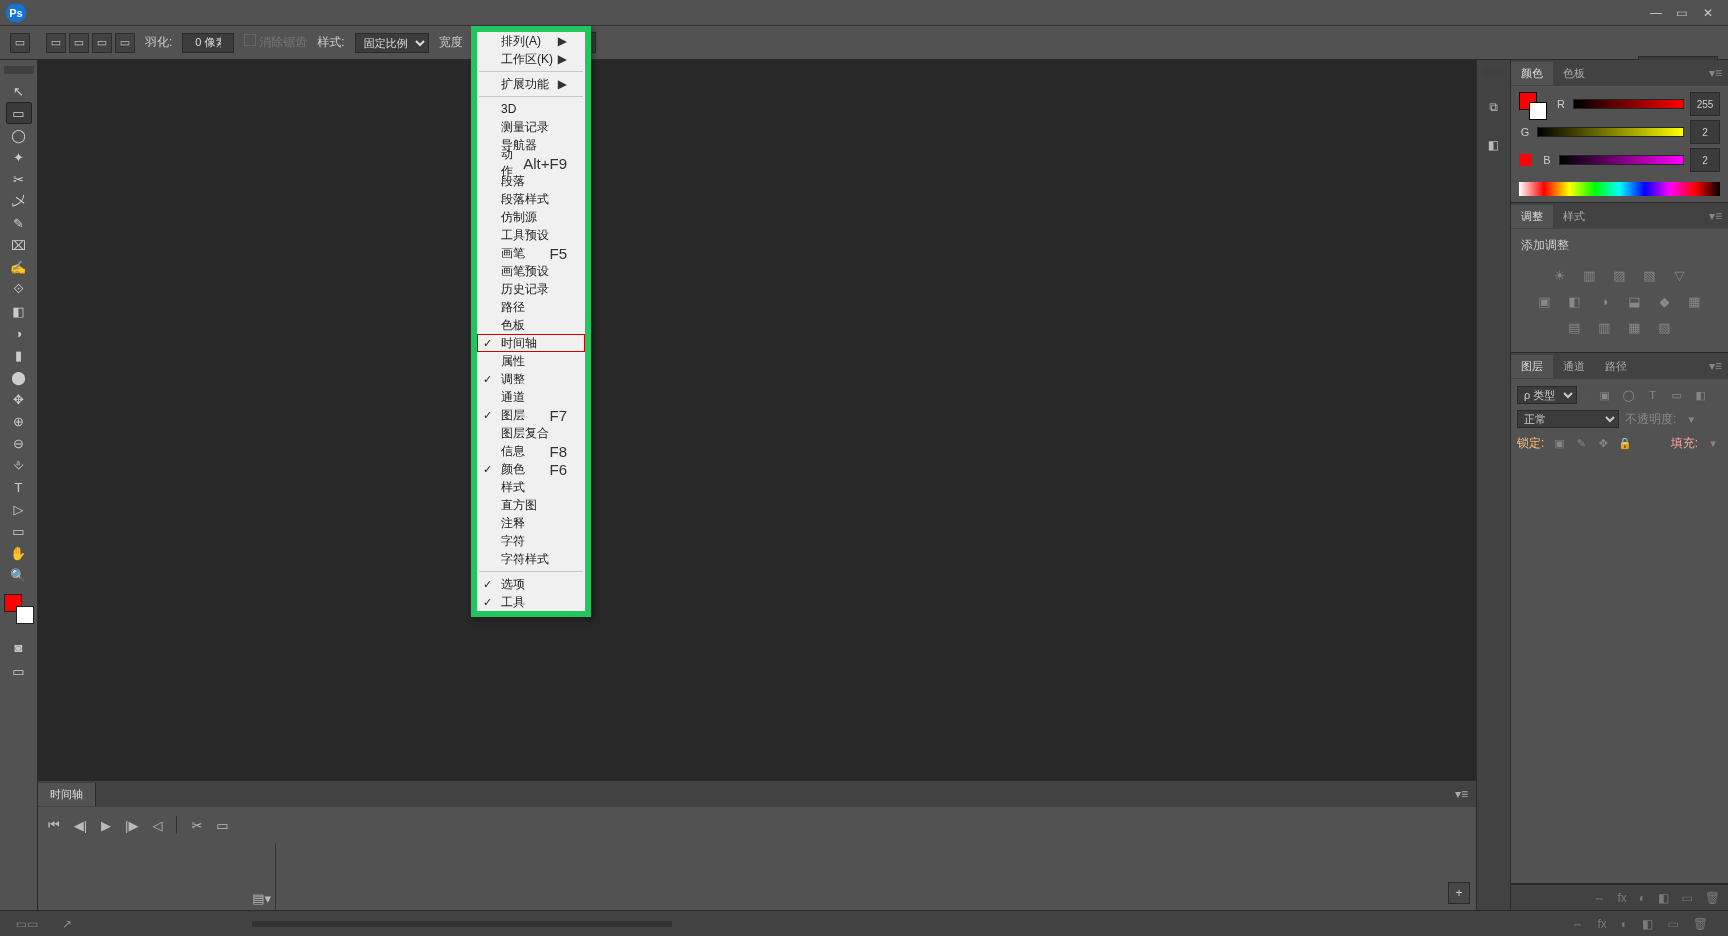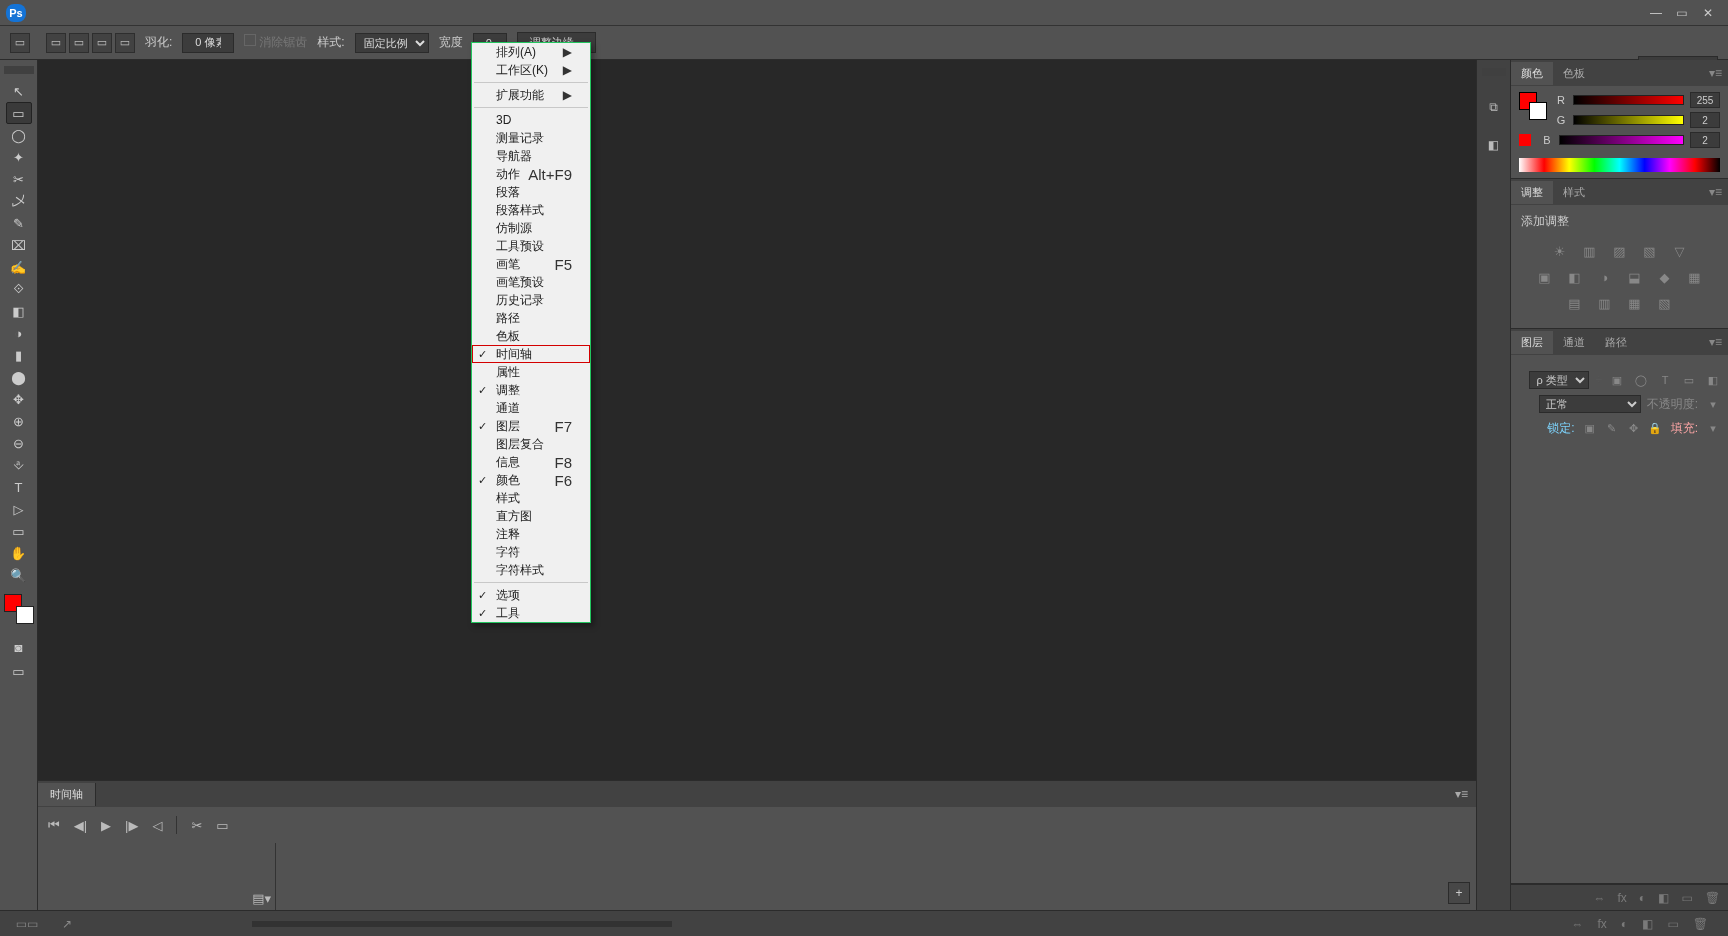--- a/index.html
+++ b/index.html
@@ -65,50 +65,50 @@
 
 #color-chips { position:relative; width:28px; height:28px; float:left; margin-right:8px;}
 #color-chips .fg { position:absolute; left:0; top:0; width:18px;height:18px; background:#ff0000; border:1px solid #000;}
 #color-chips .bg { position:absolute; right:0; bottom:0; width:18px;height:18px; background:#fff; border:1px solid #000;}
 .rgb-row { display:flex; align-items:center; gap:6px; margin-bottom:4px;}
 .rgb-label { width:12px; text-align:center; font-size:11px;}
 .rgb-slider { flex:1; height:10px; position:relative; border:1px solid #222;}
 .rgb-slider.r { background: linear-gradient(90deg,#000,#ff0000);}
 .rgb-slider.g { background: linear-gradient(90deg,#000,#ffff00);}
 .rgb-slider.b { background: linear-gradient(90deg,#000,#ff00ff);}
-.rgb-val { width:30px; height:16px; background:#3c3c3c; border:1px solid #2b2b2b; display:flex;align-items:center;justify-content:center; font-size:10px;}
+.rgb-val { width:30px; height:24px; background:#3c3c3c; border:1px solid #2b2b2b; display:flex;align-items:center;justify-content:center; font-size:10px;}
 .gamut-warn { width:12px;height:12px; background:#ff0000; display:inline-block; margin-right:4px;}
 #spectrum { height:14px; background: linear-gradient(90deg,#fff,#ff0000,#ffff00,#00ff00,#00ffff,#0000ff,#ff00ff,#ff0000,#000); margin-top:6px;}
 
 
 #adj-icons { display:flex; flex-direction:column; gap:8px; padding:4px 10px;}
 .adj-row { display:flex; gap:12px; justify-content:center;}
 .adj-icon{ width:18px;height:18px; color:#888; font-size:13px; display:flex;align-items:center;justify-content:center;}
 
 
-#layers-body { padding:16px 6px;align-items:flex-end;}
+#layers-body { padding:7px 6px;}
 .layers-row { display:flex; align-items:center; gap:6px; margin-bottom:6px;}
 .layers-row select { flex:0 0 auto; width:60px; background:#3c3c3c;color:#ccc;border:1px solid #2b2b2b;height:18px;font-size:11px;padding:0 2px;}
 .mini-btn { width:18px;height:18px; color:#888; display:flex;align-items:center;justify-content:center; font-size:11px;}
 .sep-ico{ color:#555;}
 .layers-body-list { flex:1; min-height: 110px; }
 
 
 #statusbar { height:26px; background:#424242; border-top:1px solid #2b2b2b; display:flex; align-items:center; padding:0 12px; gap:10px;}
 .stat-item{ width:30px; text-align:center; color:#888;}
 #status-scroll { flex:0 0 420px; height:6px; background:#323232; margin-left:160px;}
 #statusbar-right-icons{ margin-left:auto; display:flex; align-items:center; gap:14px; padding-right:8px;}
 .sb-icon { color:#7a7a7a; font-size:12px;}
 
 
 #right-footer{ margin-top:auto; height:26px; background:#424242; border-top:1px solid #2b2b2b; display:flex; align-items:center; justify-content:flex-end; gap:12px; padding:0 8px;}
 .rf-icon{ color:#7a7a7a; font-size:12px;}
 
 
-#window-menu { position:absolute; left:471px; top:42px; width:120px; background:#f0f0f0; border:1px solid #22c55e; box-shadow:3px 3px 6px rgba(0,0,0,.35); color:#222; font-size:12px; z-index:100;}
+#window-menu { position:absolute; left:471px; top:26px; width:120px; background:#f0f0f0; border:6px solid #22c55e; box-shadow:3px 3px 6px rgba(0,0,0,.35); color:#222; font-size:12px; z-index:100;}
 .wm-item { height:18px; display:flex; align-items:center; padding:0 18px 0 24px; position:relative; cursor:default;}
 .wm-item .sub { margin-left:auto; color:#333;}
 .wm-item .shortcut{ margin-left:auto; color:#333; font-size:15px;}
 .wm-item .check{ position:absolute; left:6px; font-size:11px;}
 .wm-item.highlight{ outline:1px solid #d30000; outline-offset:-1px;}
 .wm-sep { height:1px; background:#c8c8c8; margin:3px 2px;}
 
 </style>
 </head>
 <body>
@@ -304,21 +304,21 @@
               <span class="mini-btn">▭</span>
               <span class="mini-btn">◧</span>
             </div>
         </div>
         <div class="layers-row">
           <select style="width:102px;"><option>正常</option></select>
           <span style="color:#888;">不透明度:</span>
           <span class="mini-btn">▾</span>
         </div>
         <div class="layers-row">
-          <span style="color:#7dd3fc;">锁定:</span>
+          <span style="color:#fdba74;">锁定:</span>
           <div id="lock-icons" style="display:flex; gap:4px;">
               <span class="mini-btn">▣</span>
               <span class="mini-btn">✎</span>
               <span class="mini-btn">✥</span>
               <span class="mini-btn">🔒</span>
             </div>
           <span style="margin-left:auto; color:#fca5a5;">填充:</span>
           <span class="mini-btn">▾</span>
         </div>
         <div class="layers-body-list"></div>

